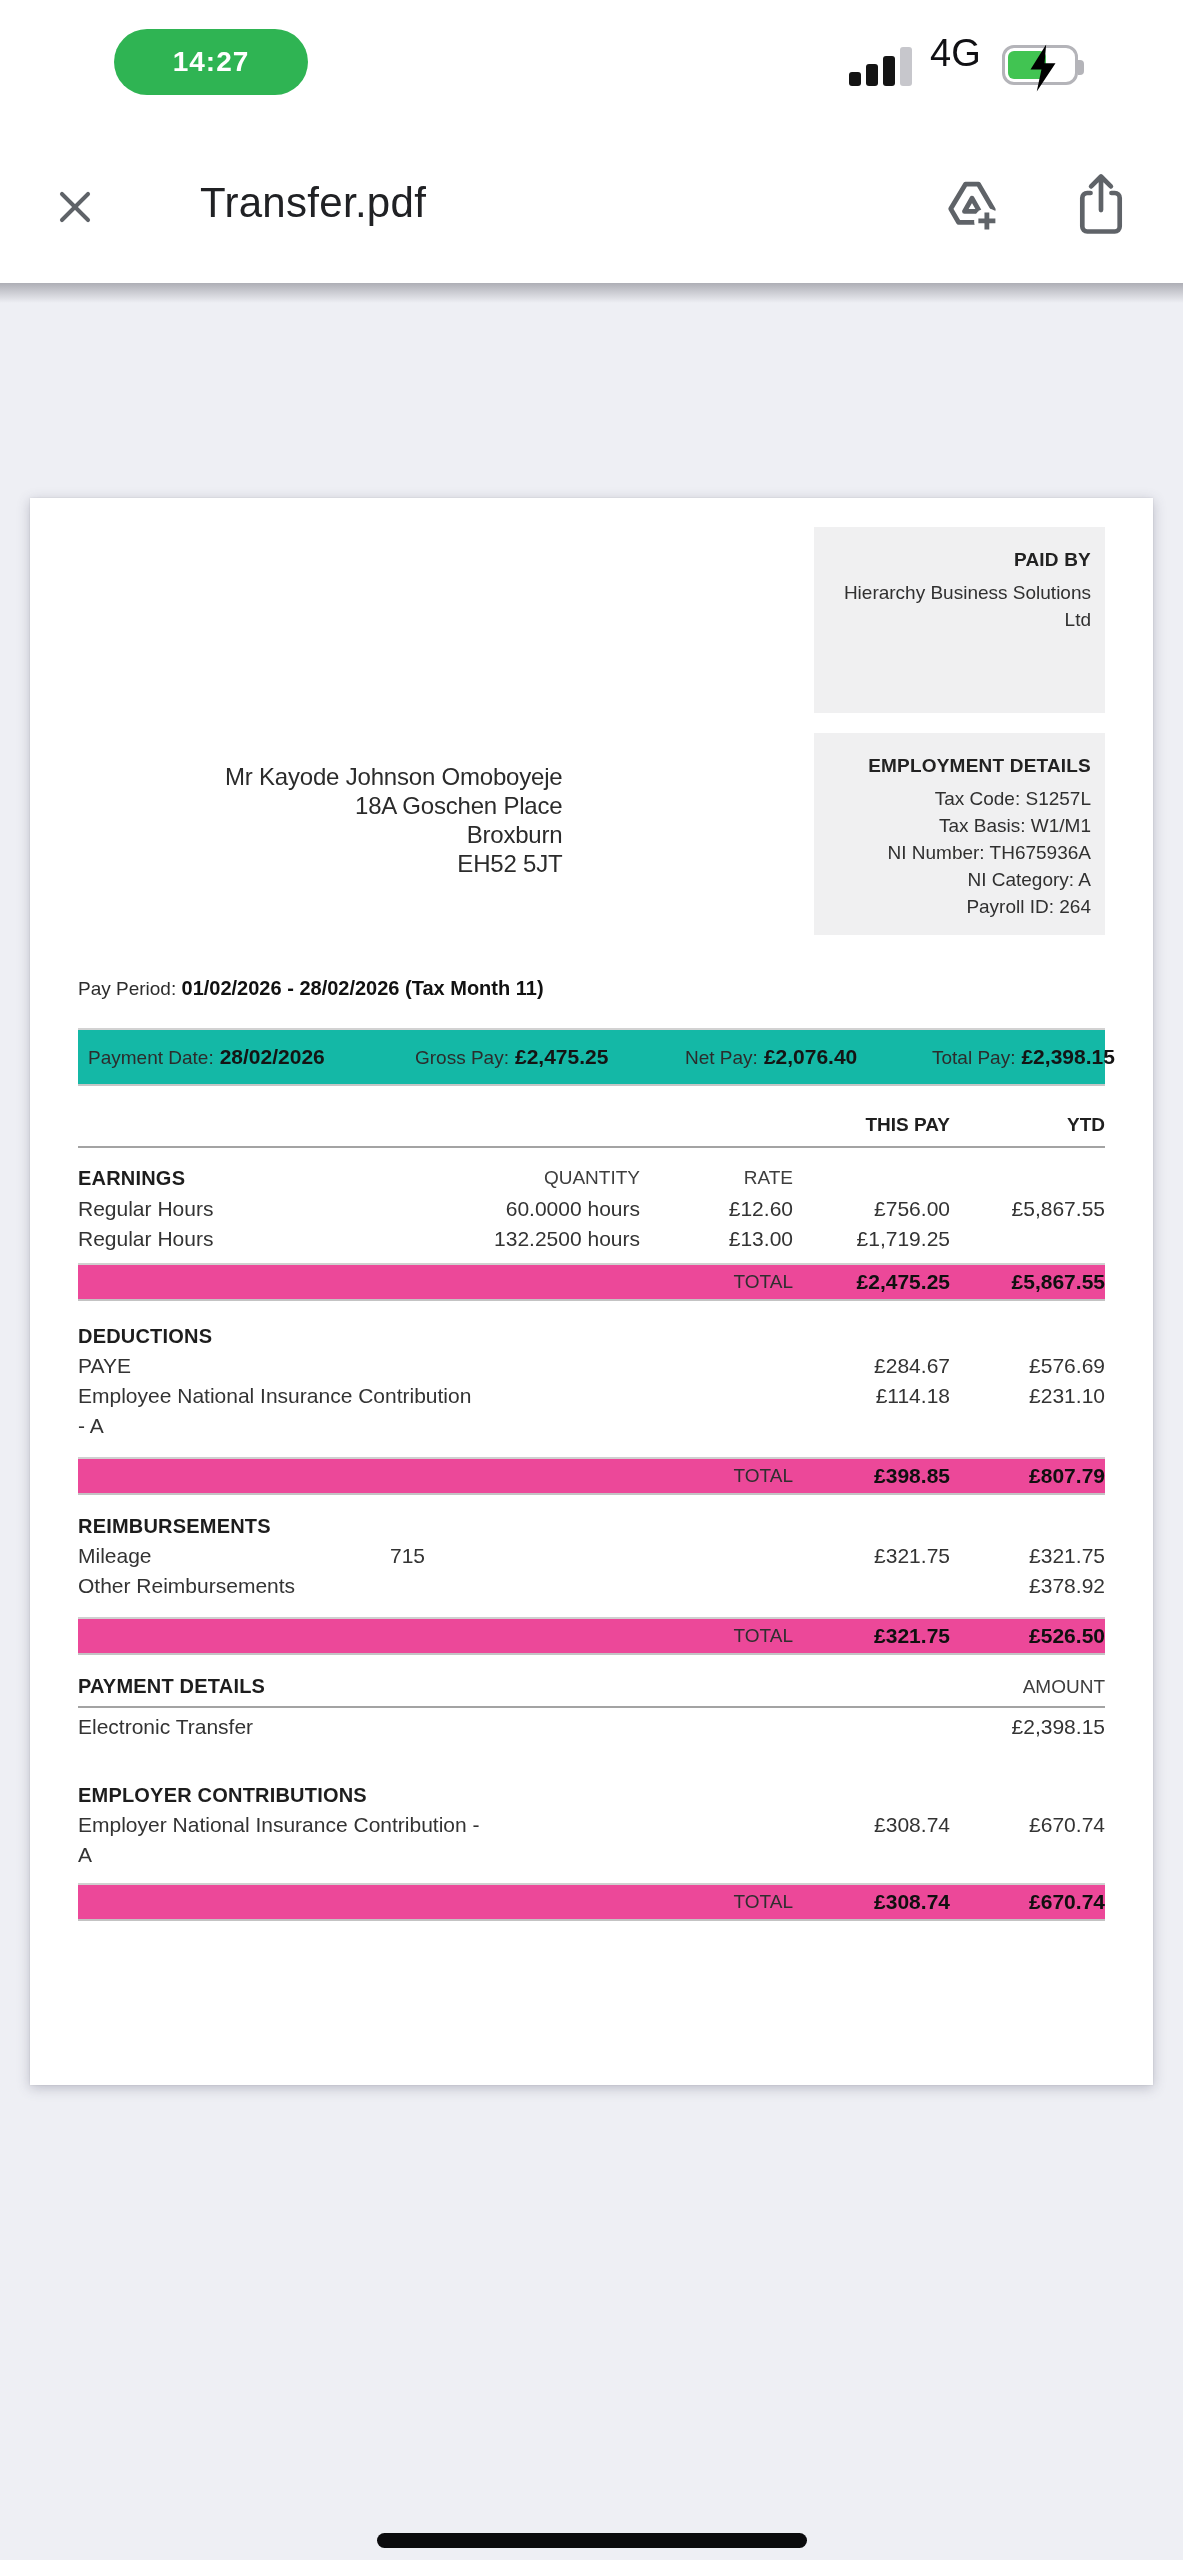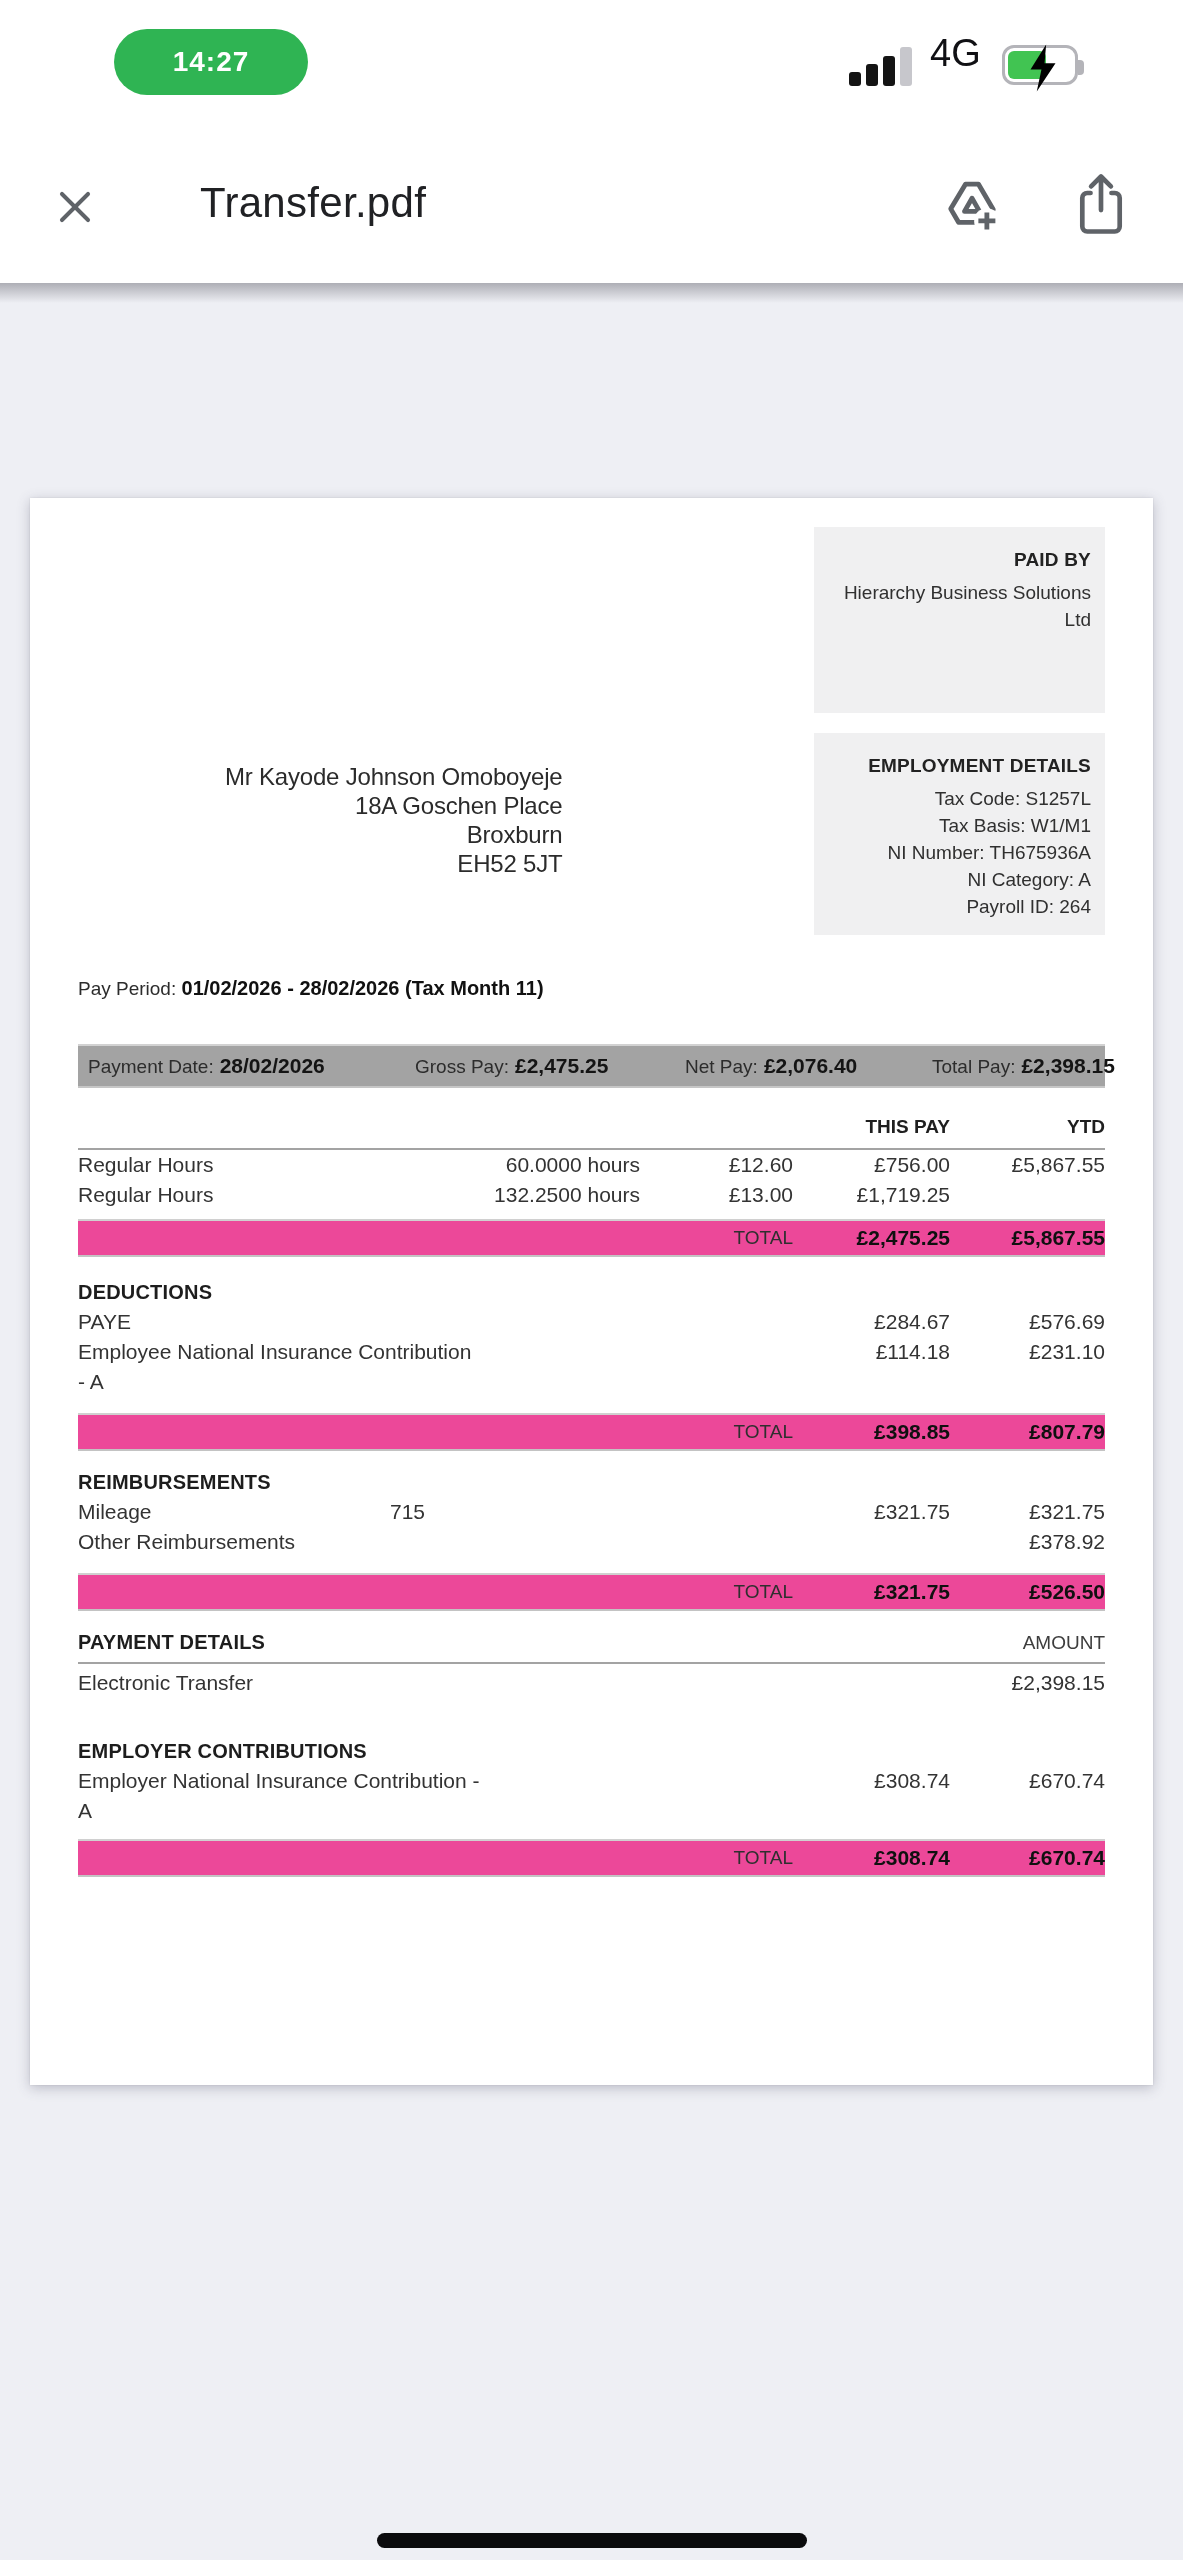--- a/index.html
+++ b/index.html
@@ -59,21 +59,21 @@
   .gray-box.paid { top:29px; height:186px; }
   .gray-box.emp  { top:235px; height:202px;padding-left:40px; }
   .box-title { font-weight:700; font-size:19px; color:#222; margin-bottom:8px; letter-spacing:0.2px; }
   .box-line  { font-size:19px; color:#303030; line-height:27px; }
   .address { position:absolute; left:147px; top:264px; font-size:24px; color:#2b2b2b; line-height:29px; letter-spacing:-0.2px; }
 
   .pay-period { font-size:19px; color:#2c2c2c; line-height:26px; }
   .pay-period b { font-size:20px; color:#111; }
 
   .summary-band {
-    margin-top:42px; height:44px; background:#a3a3a3;
+    margin-top:26px; height:58px; background:#14b8a6;
     border-top:2px solid #d2d2d2; border-bottom:2px solid #c6c6c6;
     box-sizing:border-box; padding-left:10px;
     display:grid; grid-template-columns:327px 270px 247px 1fr; align-items:center;
   }
   .summary-cell { white-space:nowrap; }
   .summary-cell .lb { font-size:19px; color:#2c2c2c; }
   .summary-cell .vl { font-size:21px; font-weight:700; color:#141414; margin-left:6px; }
   .summary-cell.right { text-align:right; padding-right:2px; }
 
   
@@ -208,20 +208,27 @@
     </div>
 
     <div class="grid5 colhead">
       <div></div>
         <div></div>
         <div></div>
       <div class="num">THIS PAY</div>
       <div class="num">YTD</div>
     </div>
 
+    <div class="grid5 sec-head">
+      <div class="sec-title">EARNINGS</div>
+      <div class="num col-label">QUANTITY</div>
+      <div class="num col-label">RATE</div>
+      <div></div>
+        <div></div>
+    </div>
 
     <div class="grid5 drow">
       <div>Regular Hours</div>
       <div class="num">60.0000 hours</div>
       <div class="num">£12.60</div>
       <div class="num">£756.00</div>
       <div class="num">£5,867.55</div>
     </div>
     <div class="grid5 drow">
       <div>Regular Hours</div>

